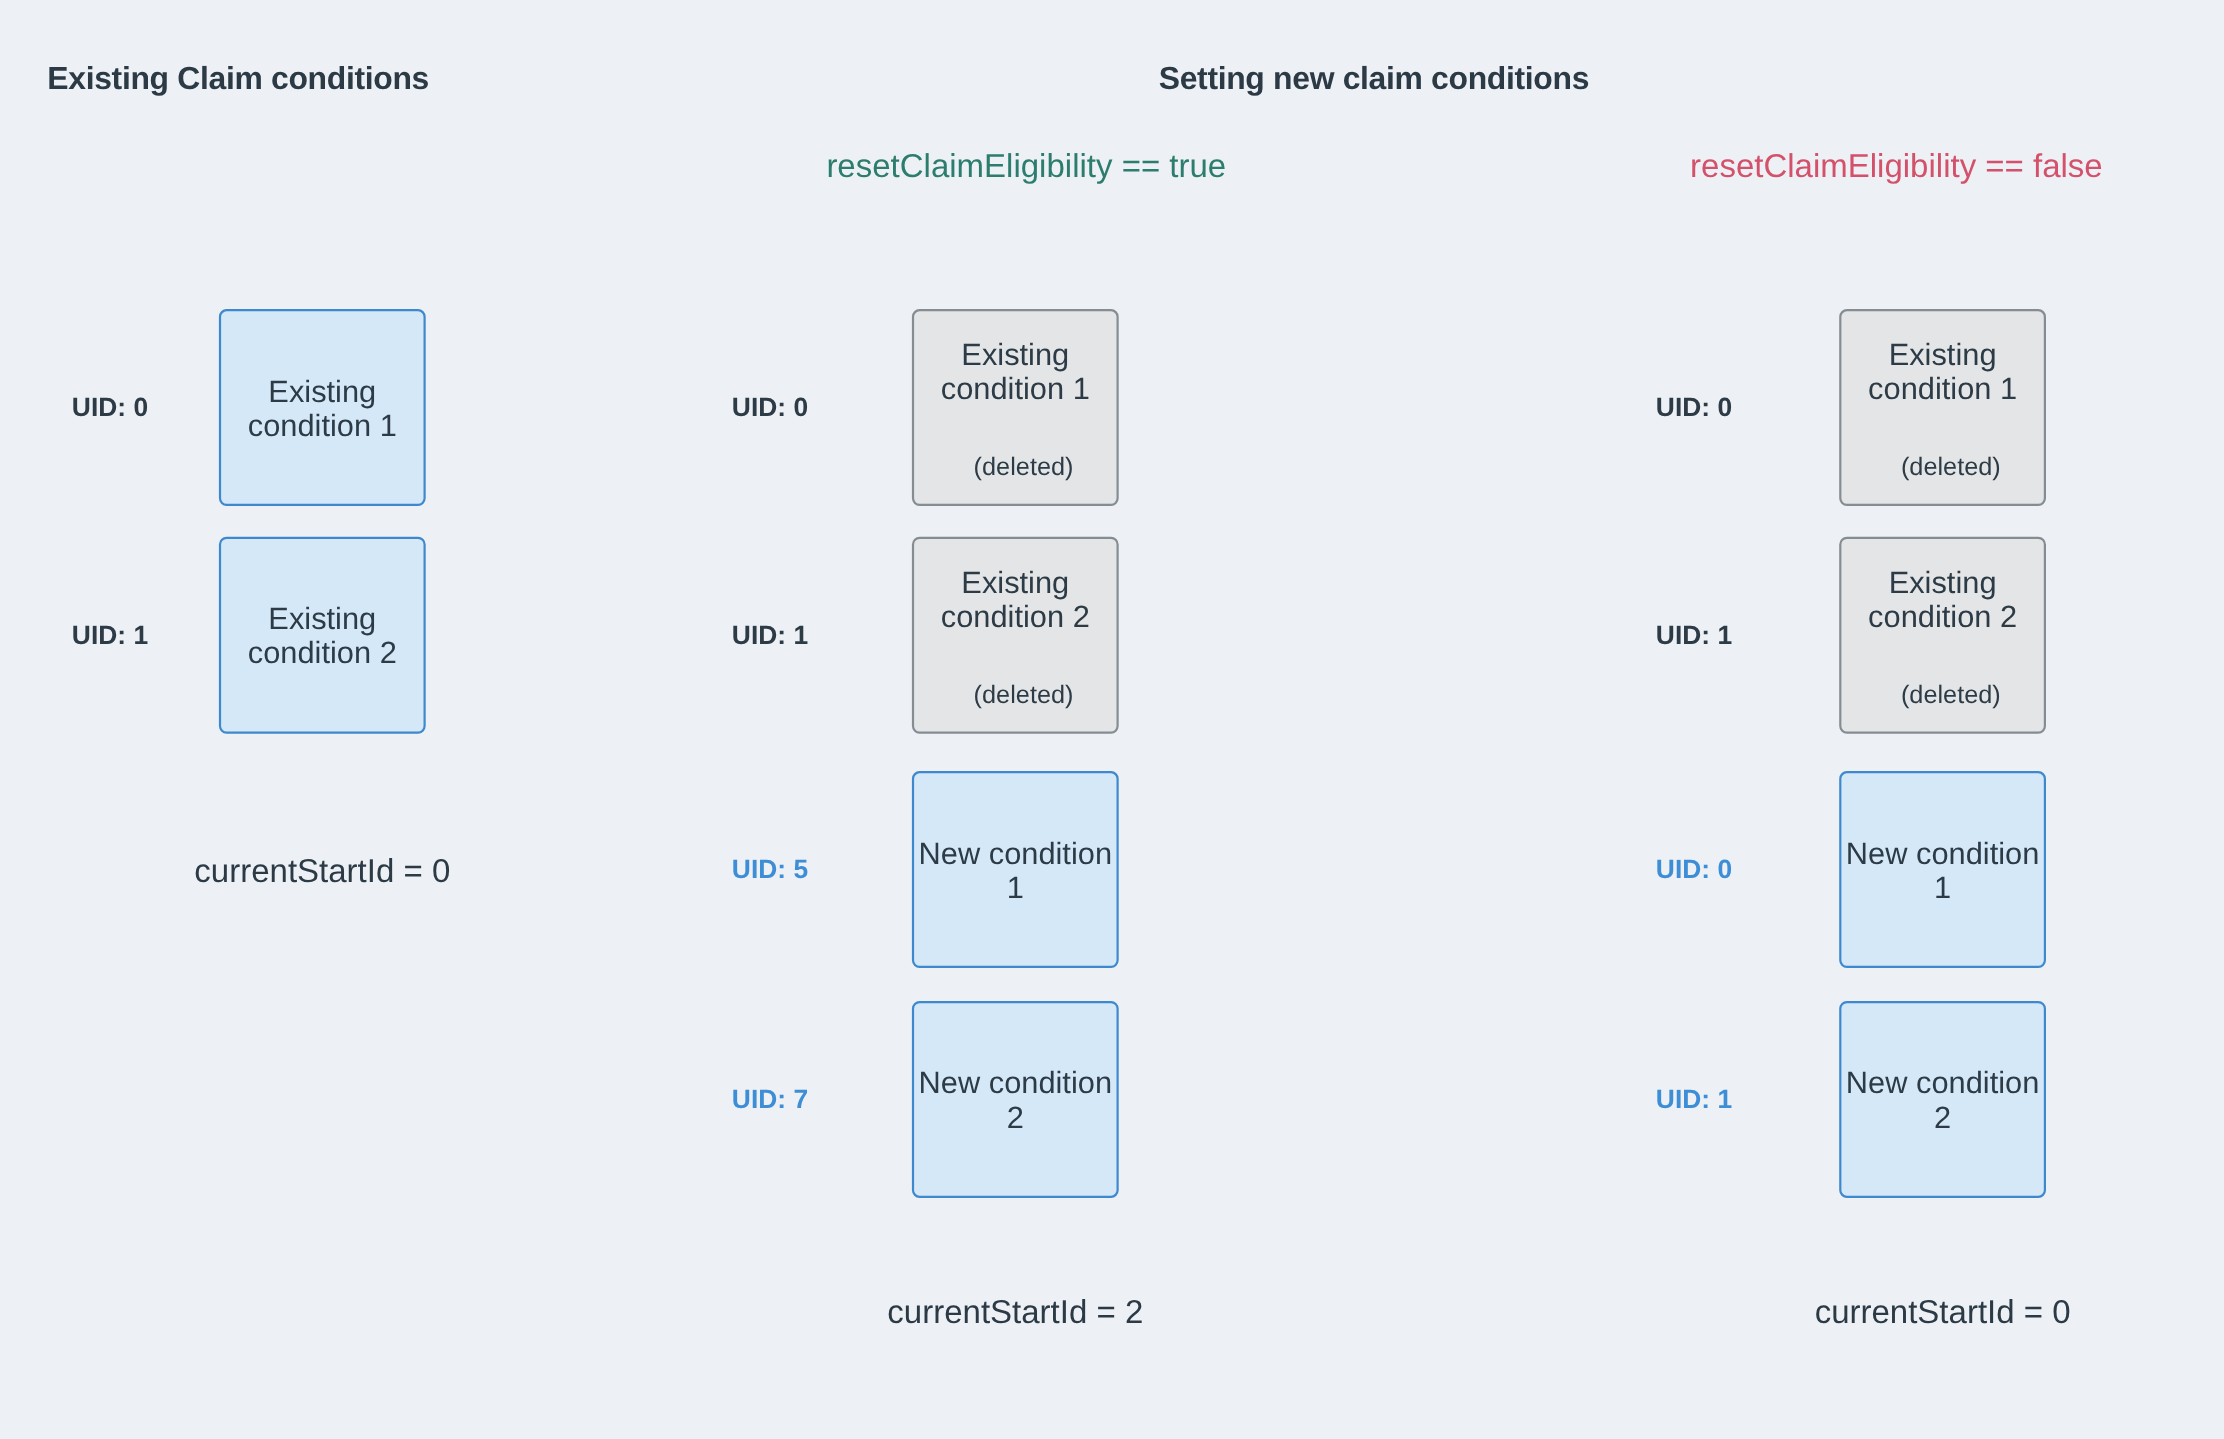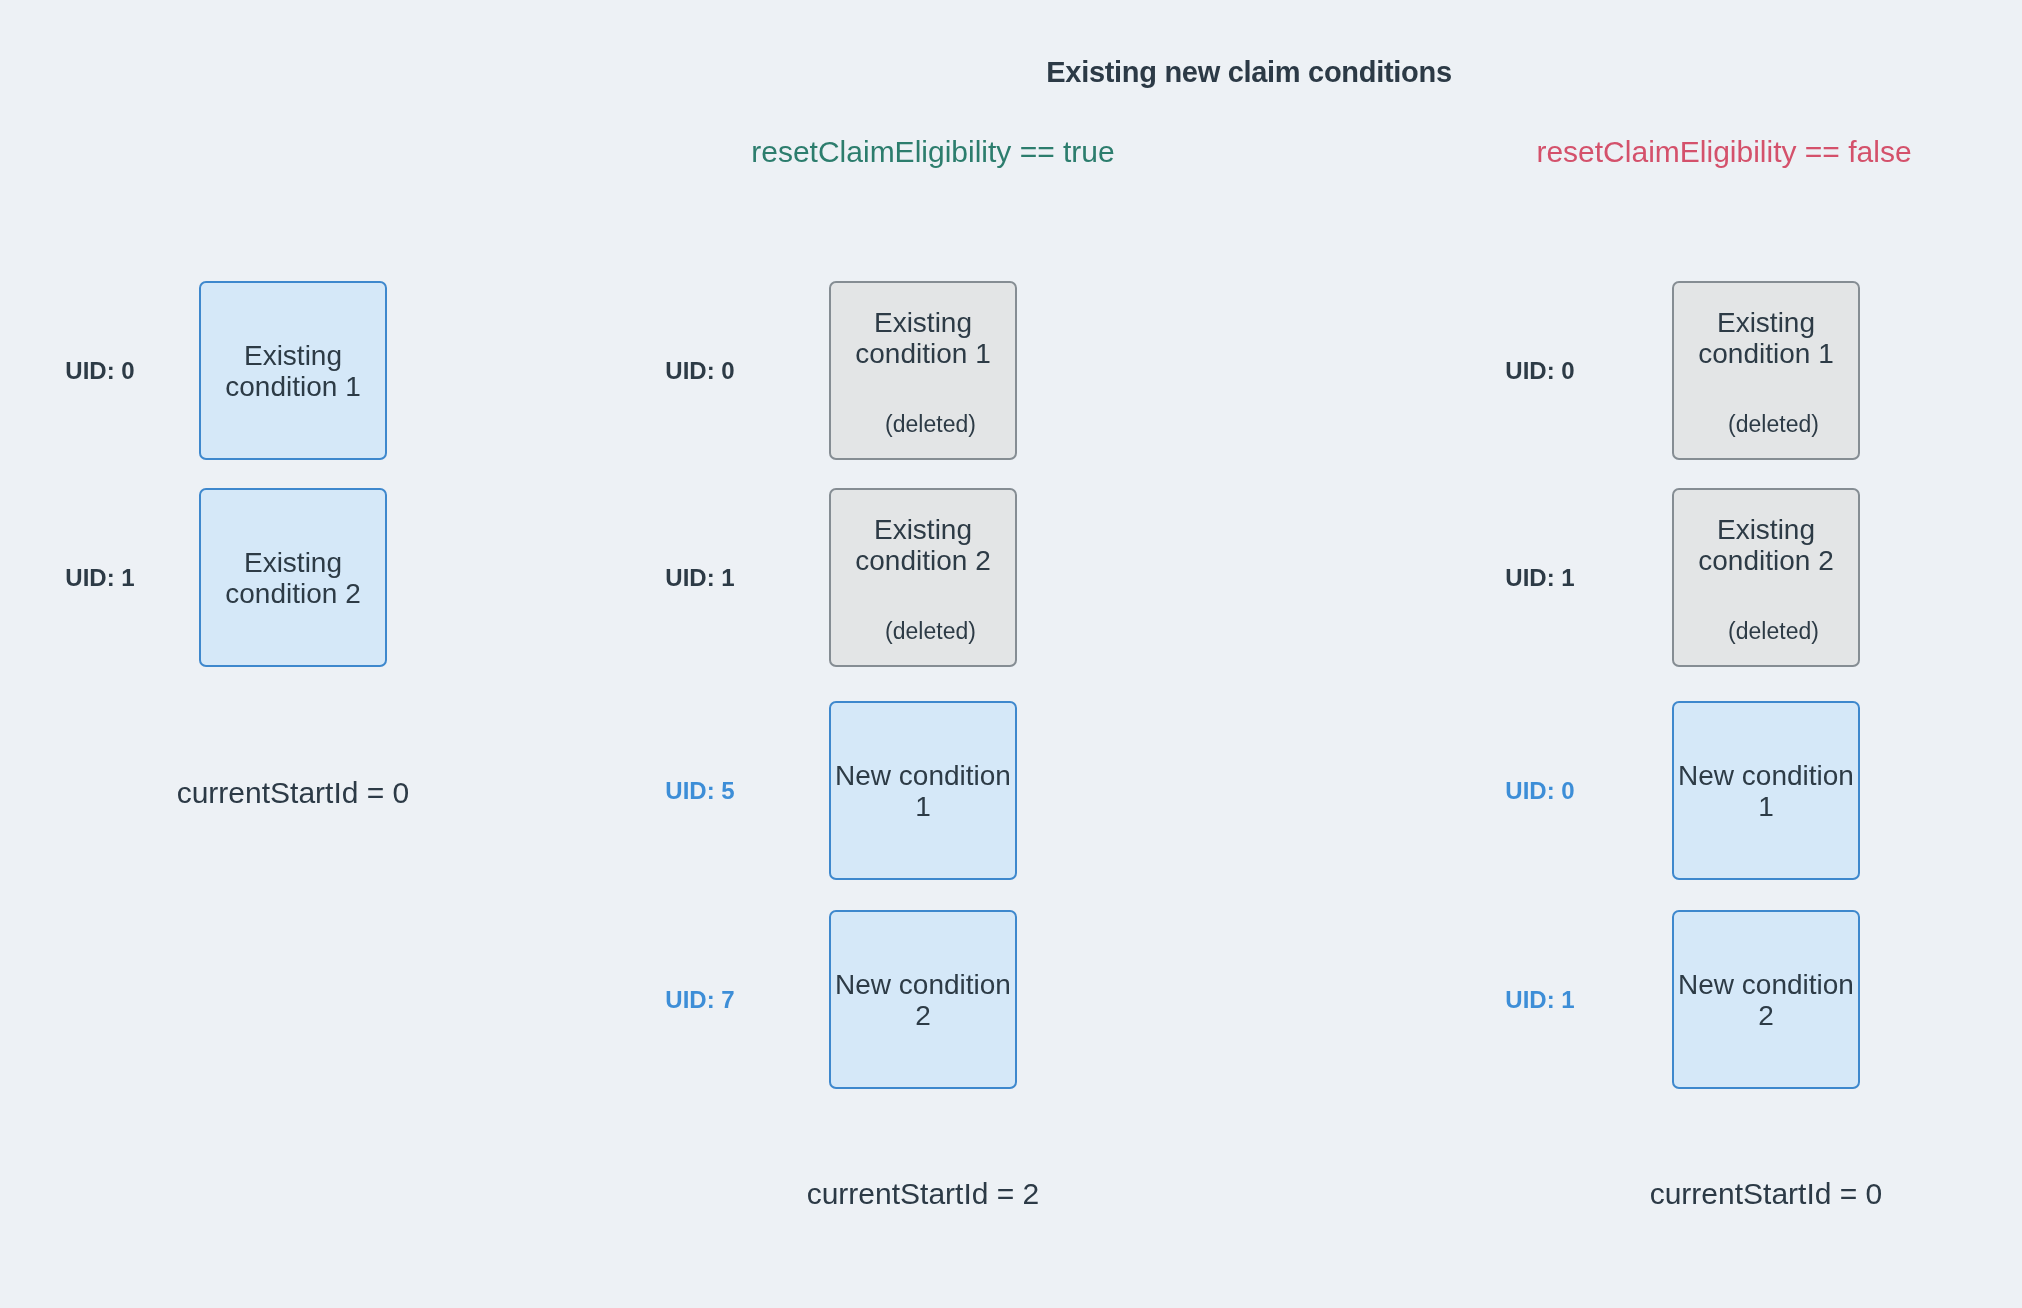--- a/index.html
+++ b/index.html
@@ -88,21 +88,22 @@
   }
   #footer-left{left:293px;top:776px;}
   #footer-mid{left:923px;top:1177px;}
   #footer-right{left:1766px;top:1177px;}
 </style>
 </head>
 <body>
 
 <div id="canvas">
 
-  <div id="title-right" class="title">Existing new claim conditions</div>
+  <div id="title-left" class="title">Existing Claim conditions</div>
+  <div id="title-right" class="title">Setting new claim conditions</div>
 
   <div class="subtitle green">resetClaimEligibility == true</div>
   <div class="subtitle red">resetClaimEligibility == false</div>
 
   <div class="uid ul t1">UID: 0</div>
   <div class="box blue centered cl r1">
     <div class="lines">
       <div>Existing</div>
       <div>condition 1</div>
     </div>

